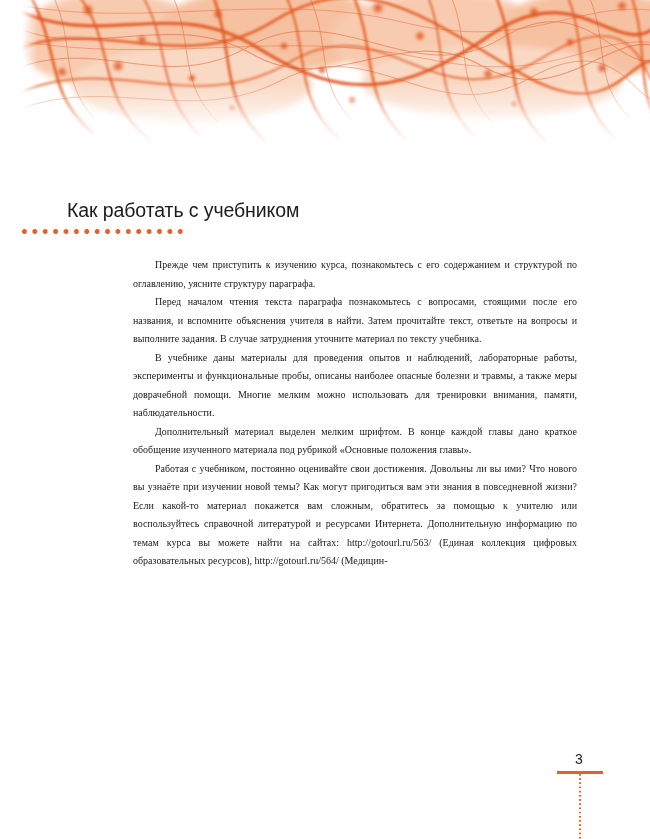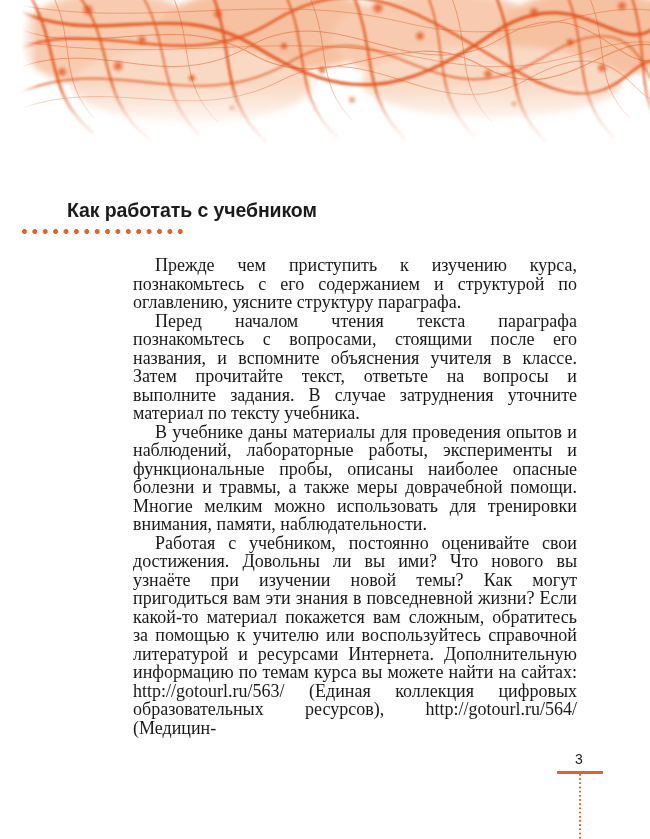--- a/index.html
+++ b/index.html
@@ -41,21 +41,21 @@
   .title-block {
     position: absolute;
     left: 22px;
     top: 198px;
     width: 600px;
   }
   .page-title {
     margin: 0;
     padding: 0 0 0 45px;
     font-family: "Liberation Sans", "DejaVu Sans", sans-serif;
-    font-weight: bold;
+    font-weight: normal;
     font-size: 19.5px;
     line-height: 24px;
     letter-spacing: -0.1px;
     color: #1b1b1b;
     white-space: nowrap;
   }
   .title-rule {
     margin-top: 7px;
     height: 5px;
     width: 164px;
@@ -63,21 +63,21 @@
     background-size: 10.4px 5px;
     background-repeat: repeat-x;
   }
 
   
   .body-copy {
     position: absolute;
     left: 133px;
     top: 256px;
     width: 444px;
-    font-size: 18px;
+    font-size: 10px;
     line-height: 18.5px;
     color: #191919;
     text-align: justify;
     text-justify: inter-word;
     hyphens: manual;
   }
   .body-copy p {
     margin: 0;
     text-indent: 22px;
   }
@@ -213,22 +213,23 @@
     </svg>
   </div>
 
   <div class="title-block">
     <h1 class="page-title">Как работать с учебником</h1>
     <div class="title-rule"></div>
   </div>
 
   <div class="body-copy">
     <p>Прежде чем приступить к изучению курса, познакомьтесь с его содержанием и структурой по оглавлению, уясните структуру параграфа.</p>
-    <p>Перед началом чтения текста параграфа познакомьтесь с вопросами, стоящими после его названия, и вспомните объяснения учителя в классе. Затем прочитайте текст, ответьте на вопросы и выполните задания. В случае затруднения уточните материал по тексту учебника.</p>
+    <p>Перед началом чтения текста параграфа познакомьтесь с вопросами, стоящими после его названия, и вспомните объяснения учителя в найти. Затем прочитайте текст, ответьте на вопросы и выполните задания. В случае затруднения уточните материал по тексту учебника.</p>
     <p>В учебнике даны материалы для проведения опытов и наблюдений, лабораторные работы, эксперименты и функциональные пробы, описаны наиболее опасные болезни и травмы, а также меры доврачебной помощи. Многие мелким можно использовать для тренировки внимания, памяти, наблюдательности.</p>
+    <p>Дополнительный материал выделен мелким шрифтом. В конце каждой главы дано краткое обобщение изученного материала под рубрикой «Основные положения главы».</p>
     <p>Работая с учебником, постоянно оценивайте свои достижения. Довольны ли вы ими? Что нового вы узнаёте при изучении новой темы? Как могут пригодиться вам эти знания в повседневной жизни? Если какой-то материал покажется вам сложным, обратитесь за помощью к учителю или воспользуйтесь справочной литературой и ресурсами Интернета. Дополнительную информацию по темам курса вы можете найти на сайтах: http://gotourl.ru/563/ (Единая коллекция цифровых образовательных ресурсов), http://gotourl.ru/564/ (Медицин-</p>
   </div>
 
   <div class="folio">
     <div class="folio-number">3</div>
     <div class="folio-rule"></div>
     <div class="folio-tick"></div>
   </div>
 
 </div>

